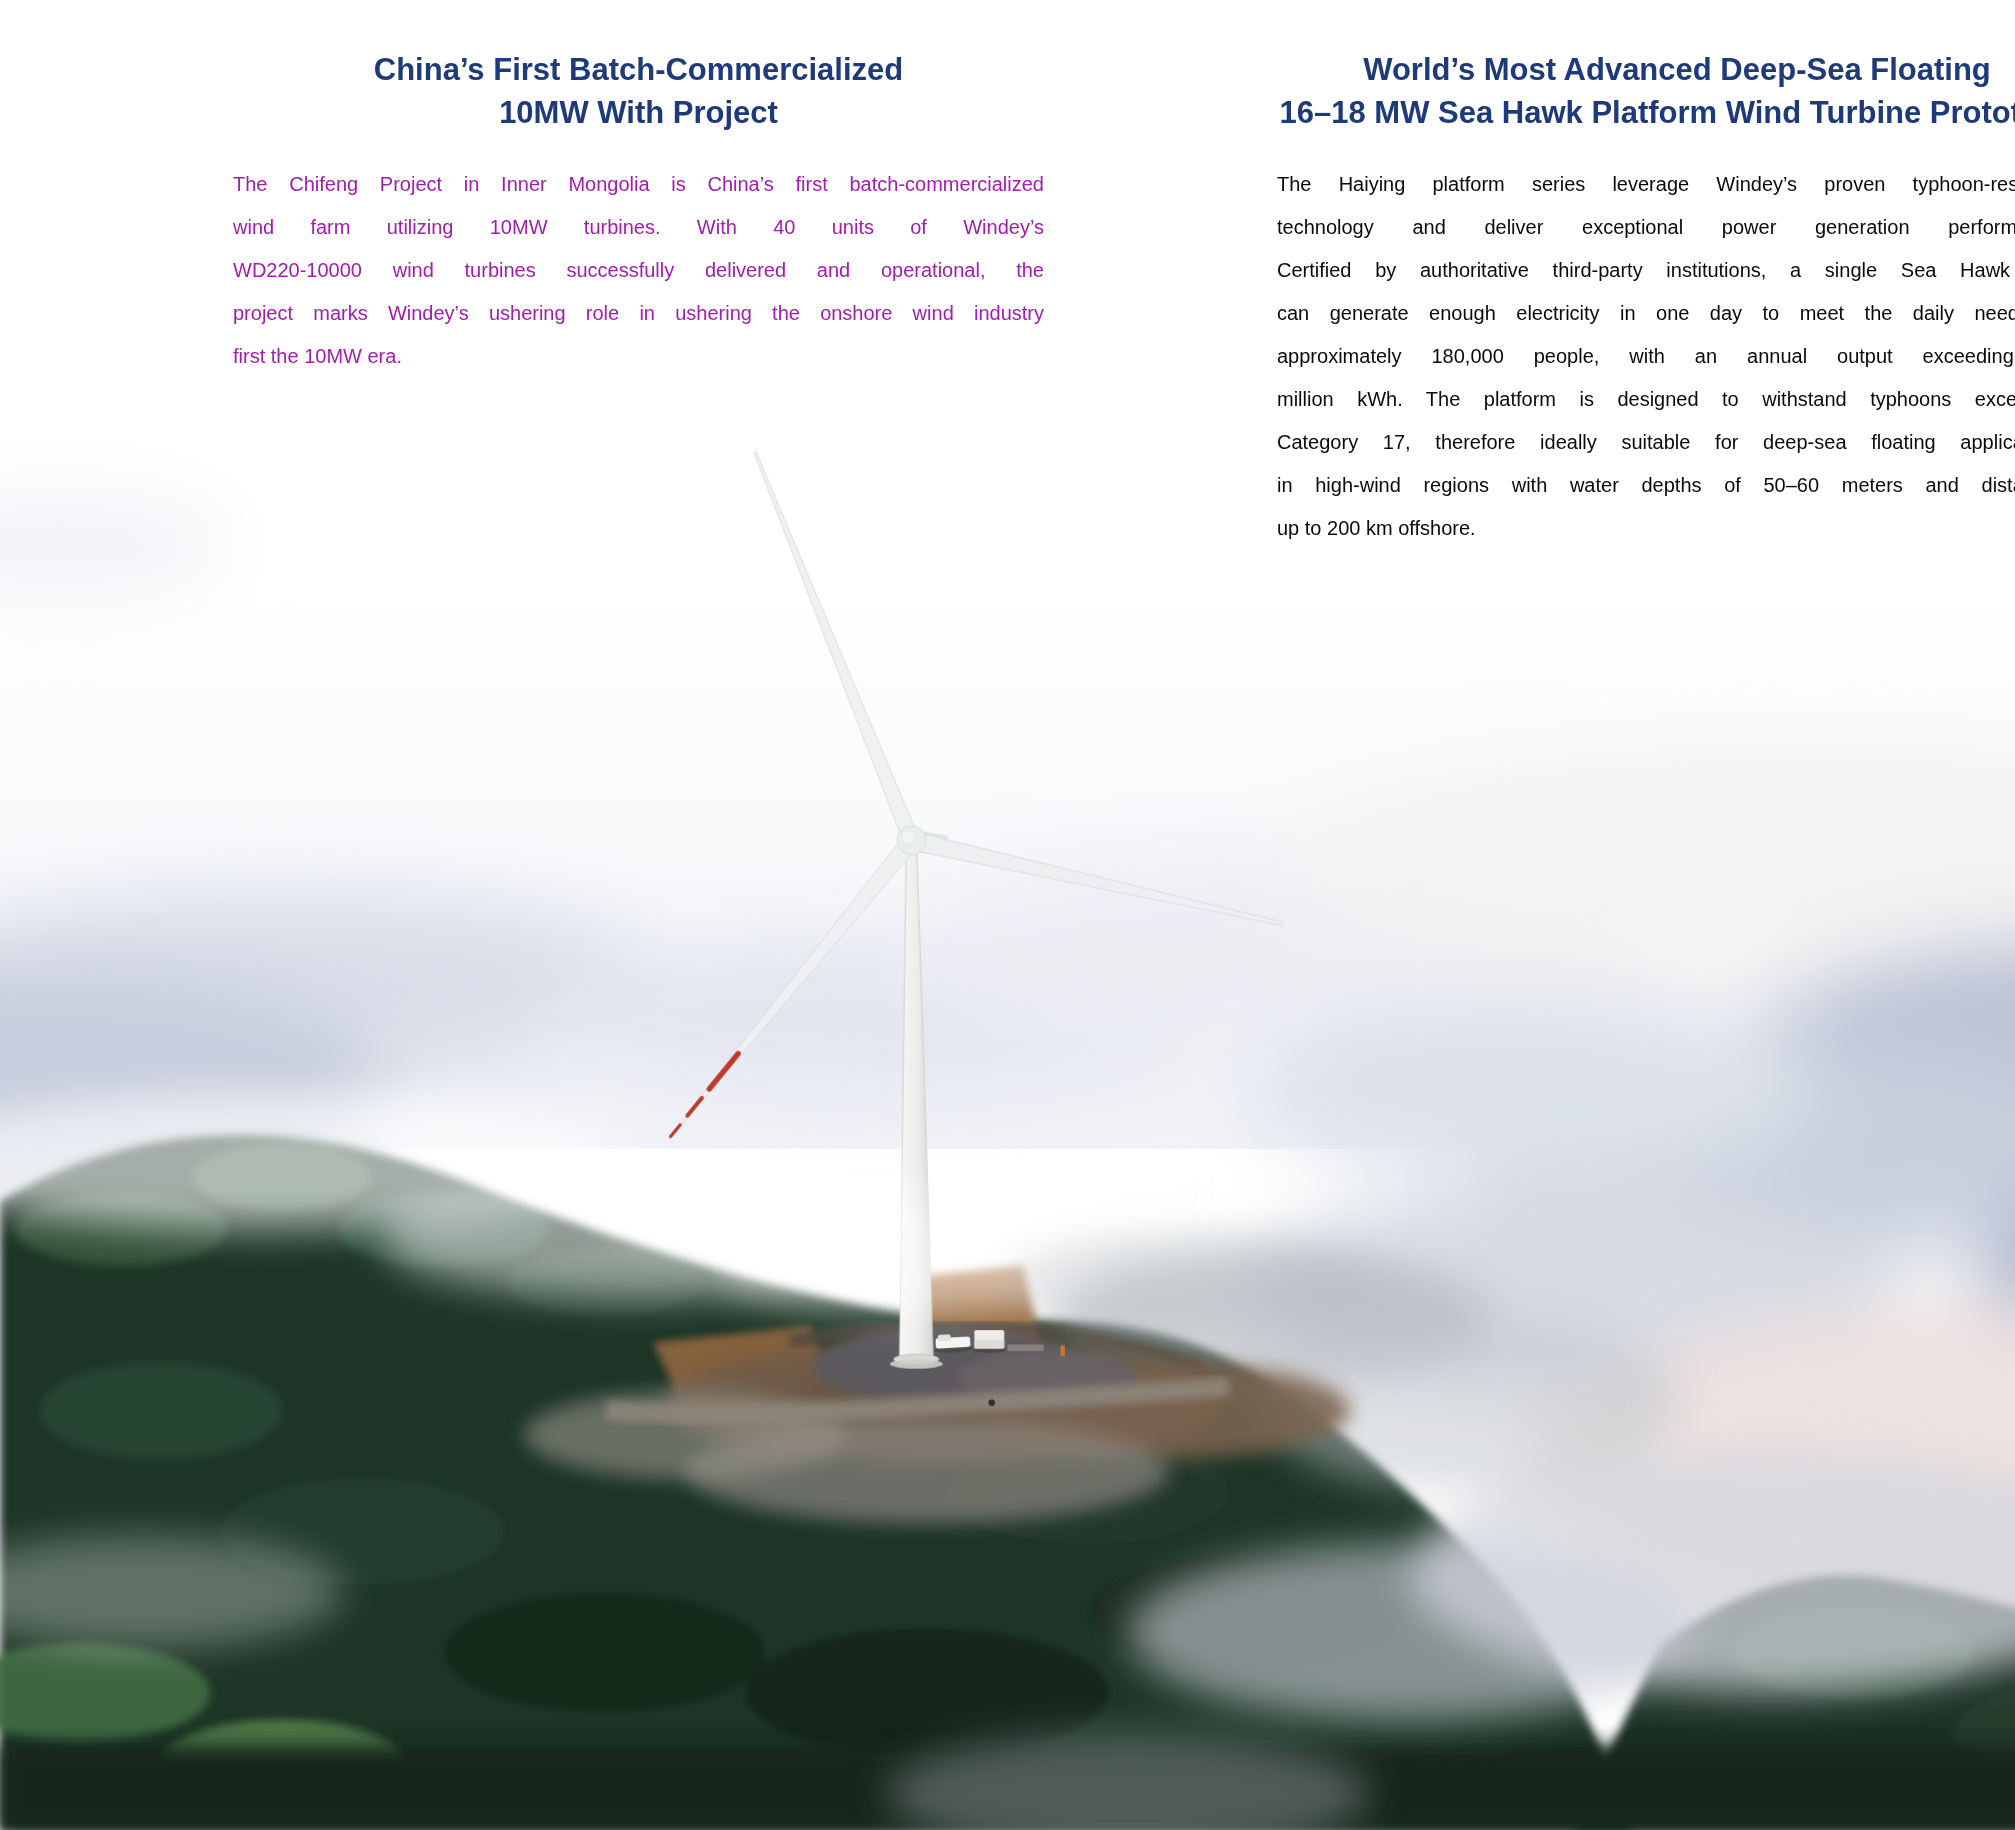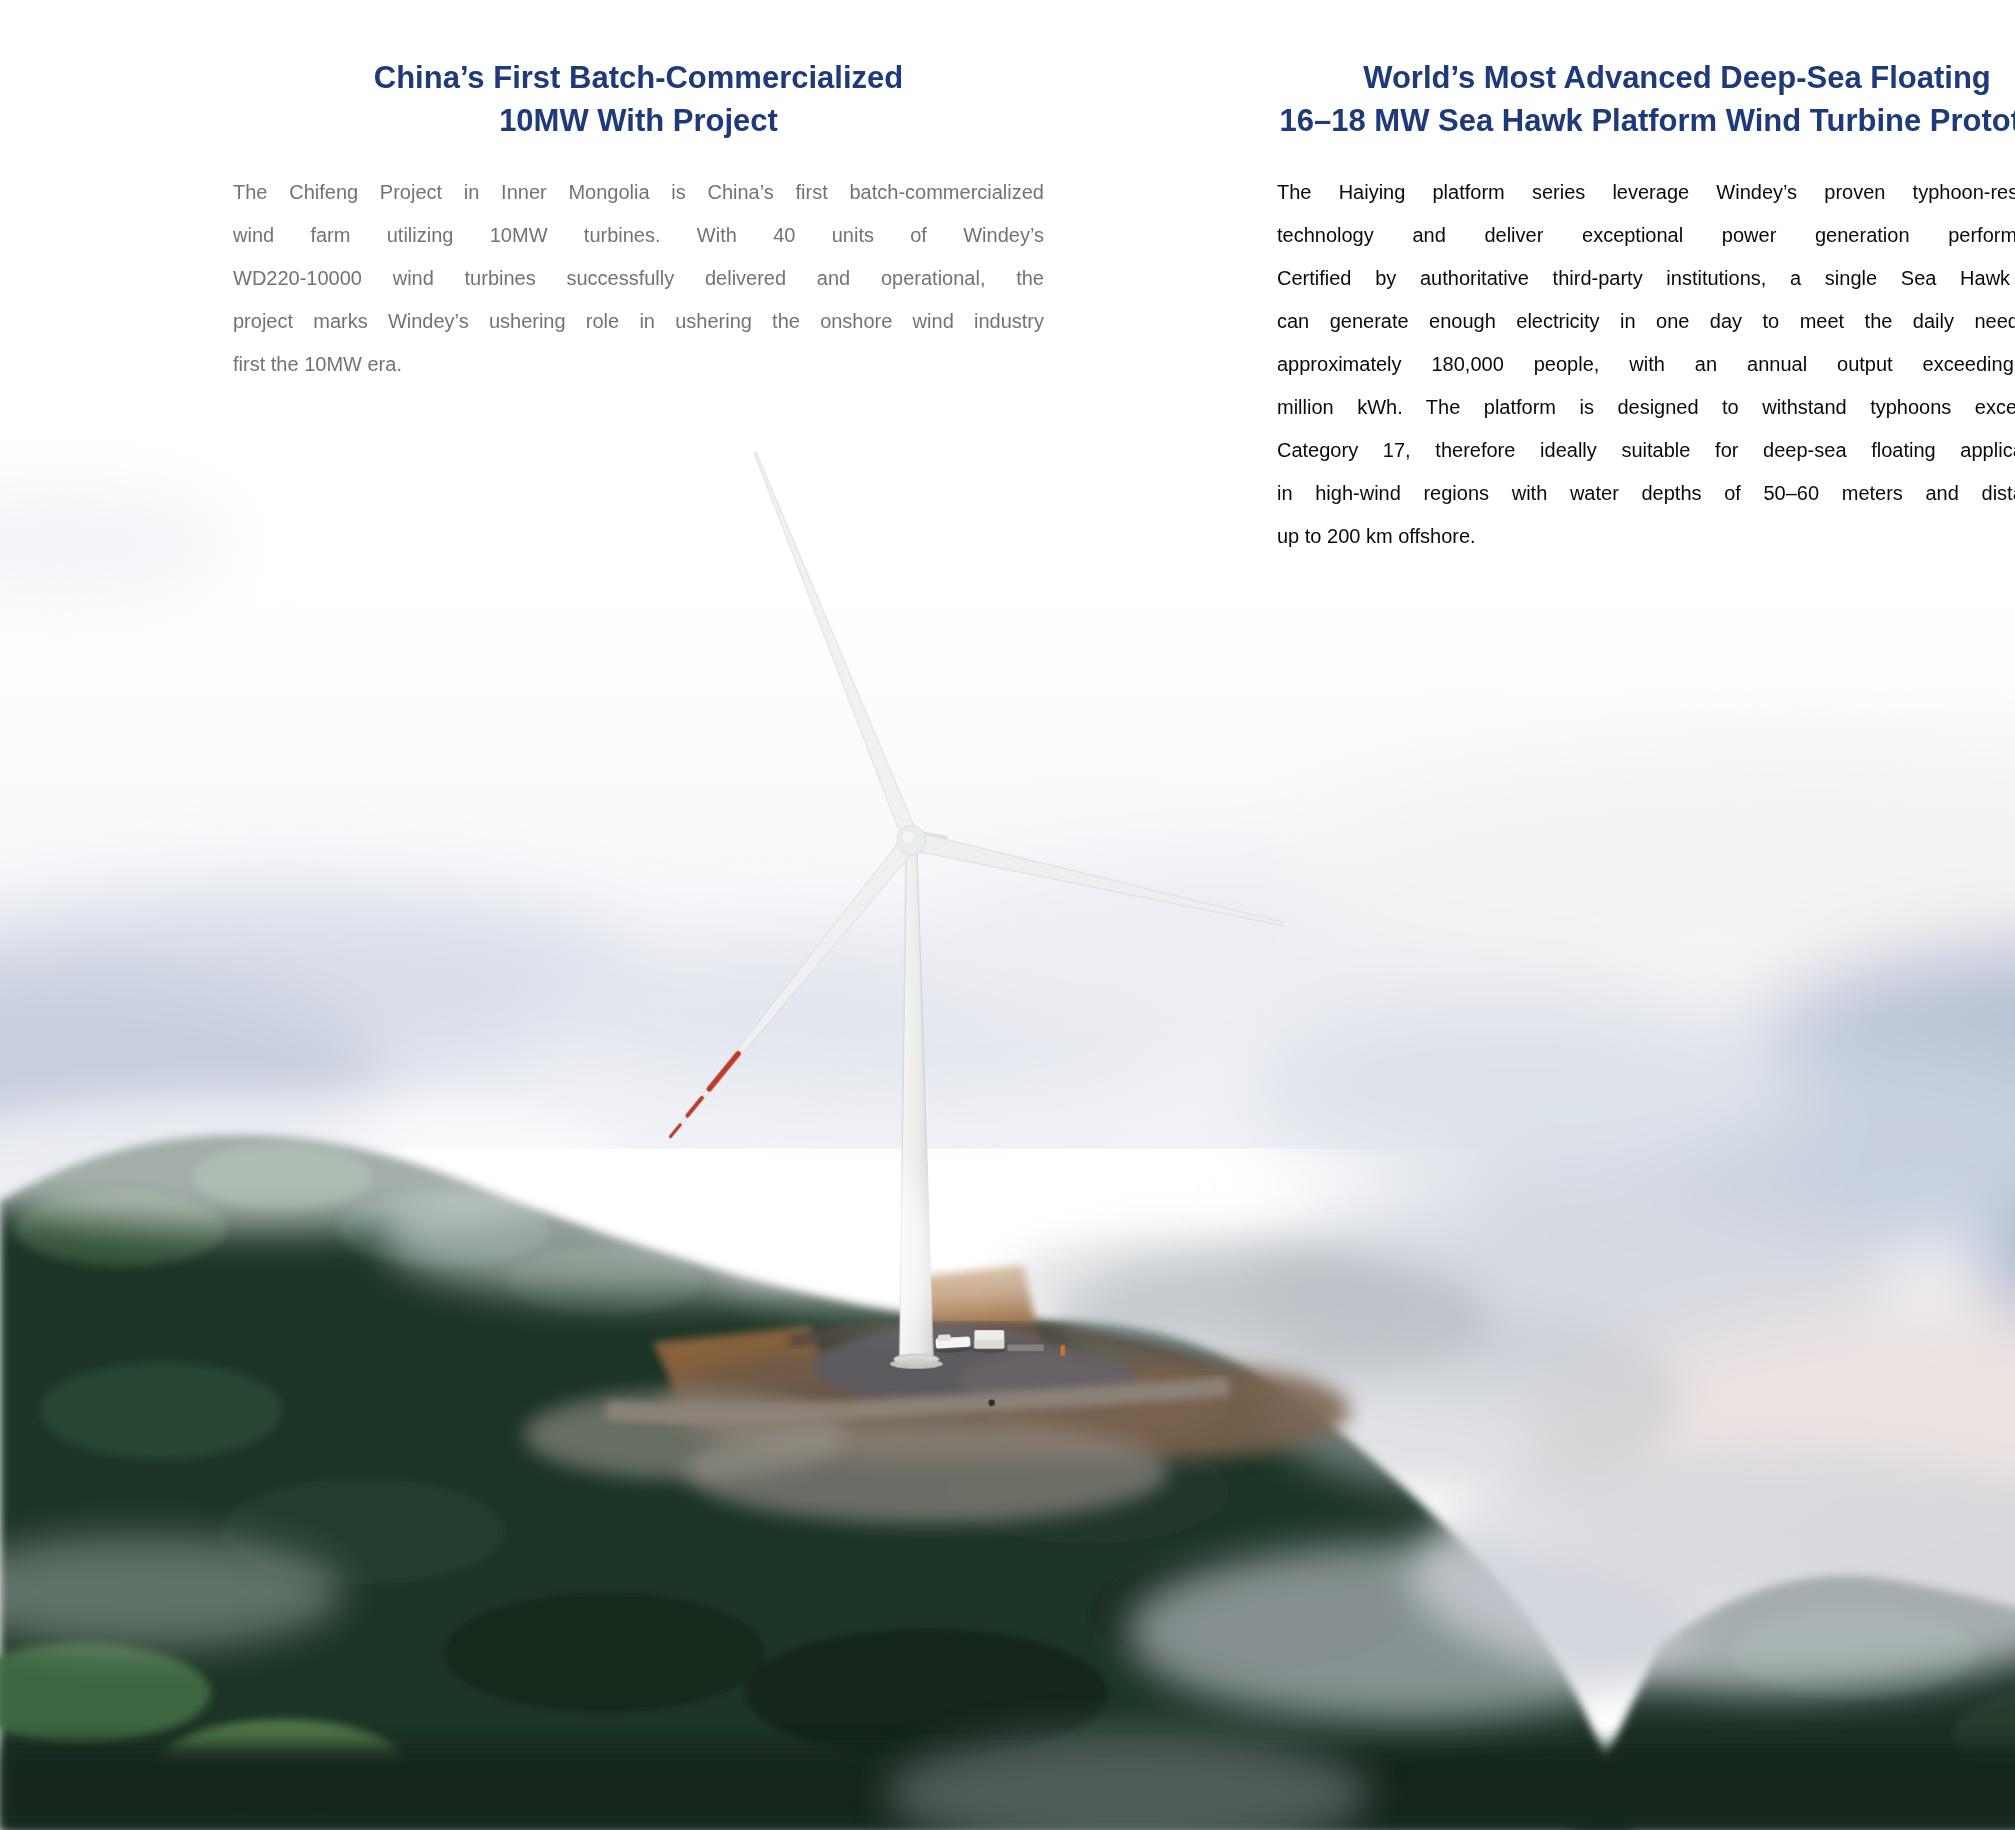--- a/index.html
+++ b/index.html
@@ -4,21 +4,21 @@
 <style>
   html,body{margin:0;padding:0;background:#ffffff;}
   .page{
     position:relative;
     width:2321px;height:1831px;
     background:#ffffff;
     overflow:hidden;
     font-family:"Liberation Sans", sans-serif;
   }
   .photo{position:absolute;left:0;top:0;width:2321px;height:1831px;display:block;}
-  .col{position:absolute;top:8px;z-index:2;}
+  .col{position:absolute;top:0;z-index:2;}
   .col-left{left:233px;width:811px;}
   .col-right{left:1242px;width:870px;}
   .heading{
     margin:0;padding:48px 0 0 0;
     text-align:center;
     font-weight:bold;
     font-size:31px;line-height:43px;
     color:#1e3a7b;
     letter-spacing:0;
   }
@@ -177,21 +177,21 @@
       <ellipse cx="1900" cy="2990" rx="420" ry="110" fill="#ffffff" opacity="0.45"></ellipse>
       <ellipse cx="2950" cy="3180" rx="450" ry="120" fill="#b9bdc3" opacity="0.4"></ellipse>
     </g>
   </svg>
 
   <section class="col col-left">
     <h1 class="heading" style="color: rgb(30, 58, 123);">
       <span class="hline">China’s First Batch-Commercialized</span>
       <span class="hline">10MW With Project</span>
     </h1>
-    <div class="body" style="color: #737373;">
+    <div class="body" style="color: #a21caf;">
         <div class="bline">The Chifeng Project in Inner Mongolia is China’s first batch-commercialized</div>
         <div class="bline">wind farm utilizing 10MW turbines. With 40 units of Windey’s</div>
         <div class="bline">WD220-10000 wind turbines successfully delivered and operational, the</div>
         <div class="bline">project marks Windey’s ushering role in ushering the onshore wind industry</div>
         <div class="bline last">first the 10MW era.</div>
       </div>
   </section>
 
   <section class="col col-right">
     <h1 class="heading" style="color: rgb(30, 58, 123);">

